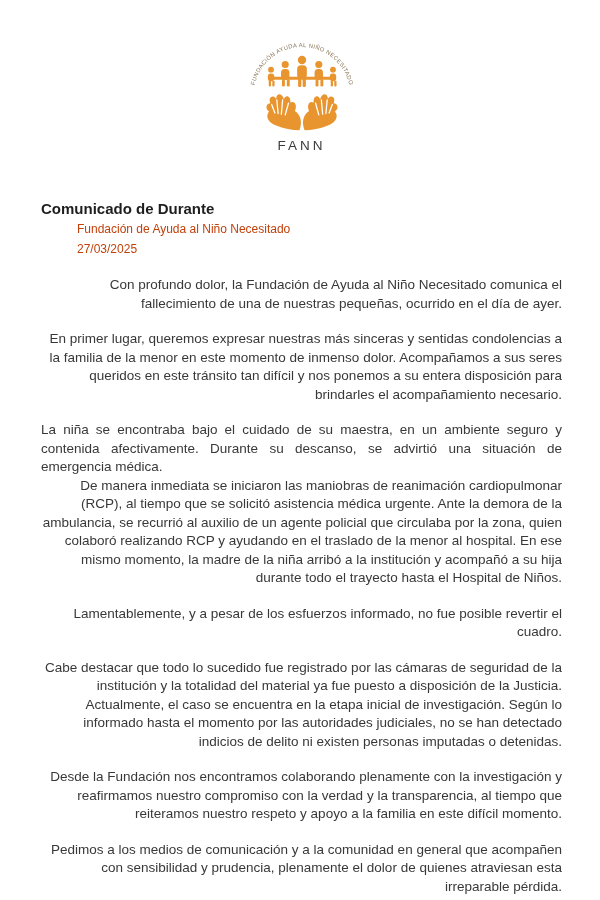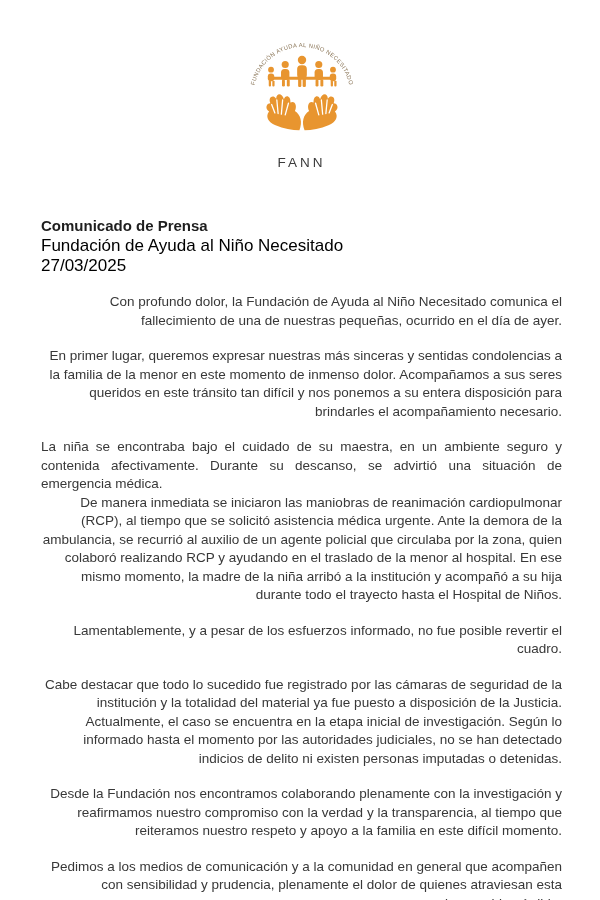--- a/index.html
+++ b/index.html
@@ -6,27 +6,27 @@
   body{
     width:600px;height:900px;background:#ffffff;overflow:hidden;
     font-family:"Liberation Sans","DejaVu Sans",sans-serif;
     -webkit-font-smoothing:antialiased;
   }
   .page{width:600px;height:900px;box-sizing:border-box;padding:0 38px 0 41px;background:#fff;}
   
   .logo-wrap{padding-top:36px;text-align:center;}
   .logo-svg{display:inline-block;}
   .fann{
-    font-size:13.5px;letter-spacing:3px;color:#3c3c3c;margin-top:18px;
+    font-size:13.5px;letter-spacing:3px;color:#3c3c3c;margin-top:1px;
     font-weight:400;
   }
   
   .header{margin-top:46px;}
   .doc-title{font-size:15px;font-weight:bold;color:#1e1e1e;line-height:20px;}
-  .doc-org,.doc-date{font-size:17px;color:#000000;line-height:20px;}
+  .doc-org,.doc-date{font-size:12px;color:#c2410c;line-height:20px;margin-left:36px;}
   
   .body-text{margin-top:17px;}
   .body-text p{
     margin:0 0 17px 0;
     font-size:13.5px;line-height:18.5px;color:#383838;
     text-align:right;
   }
   .body-text p.justified{text-align:justify;}
   .body-text p.grouped{margin-bottom:0;}
 </style>
@@ -82,21 +82,21 @@
         <rect x="160" y="69" width="3.5" height="9" rx="1.5"></rect>
 
         <use href="#hand-r"></use>
         <use href="#hand-r" transform="matrix(-1,0,0,1,220,0)"></use>
       </g>
     </svg>
     <div class="fann">FANN</div>
   </div>
 
   <div class="header">
-    <div class="doc-title">Comunicado de Prensa</div>
+    <div class="doc-title">Comunicado de Durante</div>
     <div class="doc-org">Fundación de Ayuda al Niño Necesitado</div>
     <div class="doc-date">27/03/2025</div>
   </div>
 
   <div class="body-text">
     <p>Con profundo dolor, la Fundación de Ayuda al Niño Necesitado comunica el fallecimiento de una de nuestras pequeñas, ocurrido en el día de ayer.</p>
     <p>En primer lugar, queremos expresar nuestras más sinceras y sentidas condolencias a la familia de la menor en este momento de inmenso dolor. Acompañamos a sus seres queridos en este tránsito tan difícil y nos ponemos a su entera disposición para brindarles el acompañamiento necesario.</p>
     <p class="justified grouped">La niña se encontraba bajo el cuidado de su maestra, en un ambiente seguro y contenida afectivamente. Durante su descanso, se advirtió una situación de emergencia médica.</p>
     <p>De manera inmediata se iniciaron las maniobras de reanimación cardiopulmonar (RCP), al tiempo que se solicitó asistencia médica urgente. Ante la demora de la ambulancia, se recurrió al auxilio de un agente policial que circulaba por la zona, quien colaboró realizando RCP y ayudando en el traslado de la menor al hospital. En ese mismo momento, la madre de la niña arribó a la institución y acompañó a su hija durante todo el trayecto hasta el Hospital de Niños.</p>
     <p>Lamentablemente, y a pesar de los esfuerzos informado, no fue posible revertir el cuadro.</p>

